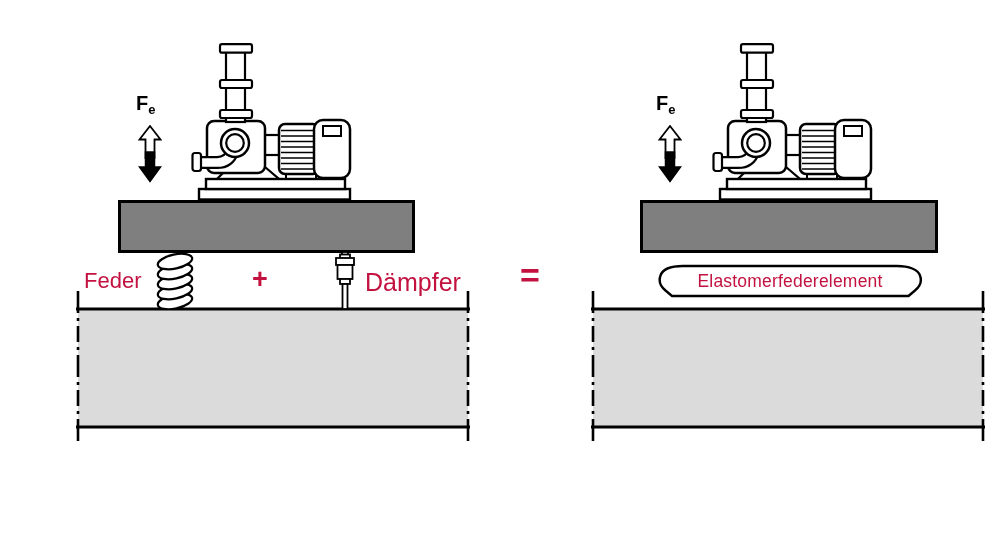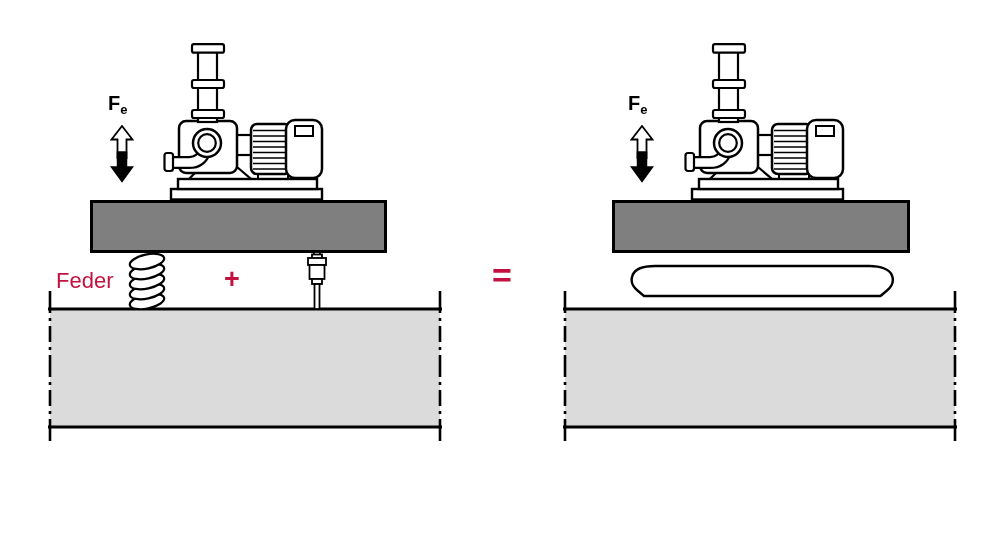--- a/index.html
+++ b/index.html
@@ -5,21 +5,21 @@
   :root{
     --red:#C3123F;
     --block-gray:#7F7F7F;
     --ground-gray:#DBDBDB;
     --ink:#000000;
     --bg:#FFFFFF;
   }
   *{margin:0;padding:0;box-sizing:border-box;}
   html,body{width:996px;height:540px;background:var(--bg);overflow:hidden;
     font-family:"Liberation Sans", sans-serif;}
-  .stage{position:relative;width:944px;height:540px;background:var(--bg);}
+  .stage{position:relative;width:944px;height:540px;background:var(--bg);margin-left:28px;}
   .abs{position:absolute;}
   .machine-block{background:var(--block-gray);border:3px solid var(--ink);}
   .red-label{color:var(--red);white-space:nowrap;}
   .force-label{color:var(--ink);font-weight:bold;font-size:20px;white-space:nowrap;}
   .force-label .sub{font-size:13px;font-weight:bold;vertical-align:-4px;}
   .elastomer-text{display:flex;align-items:center;justify-content:center;
     color:var(--red);font-size:17.5px;letter-spacing:.2px;}
   svg{display:block;}
   .defs-hidden{position:absolute;width:0;height:0;overflow:hidden;}
 </style>
@@ -105,35 +105,37 @@
     </div>
 
     <svg class="abs" style="left:110px;top:125px;" width="24" height="58">
         <use href="#sym-force"></use>
       </svg>
 
     <div class="abs red-label" style="left:56px;top:268px;font-size:22px;">Feder</div>
 
     <div class="abs red-label" style="left:224px;top:264px;font-size:27px;font-weight:bold;">+</div>
 
+    <div class="abs red-label" style="left:337px;top:268px;font-size:25px;">Dämpfer</div>
   </div>
 
   <div class="abs red-label" style="left:492px;top:256px;font-size:34px;font-weight:bold;">=</div>
 
   <div class="abs" style="left:498px;top:0;width:498px;height:540px;">
 
     <svg class="abs" style="left:53px;top:288px;" width="418" height="158">
         <use href="#sym-foundation"></use>
       </svg>
 
     <div class="abs machine-block" style="left:114px;top:200px;width:298px;height:53px;"></div>
 
     <svg class="abs" style="left:131px;top:264px;" width="266" height="34" viewBox="0 0 266 34">
       <path d="M 26 2 H 240 C 252 2 261 5.5 263 11.5 C 265 17 263 22.5 258 26.5 L 251.5 32 H 15 L 8.5 26.5 C 3.5 22.5 1.5 17 3.5 11.5 C 5.5 5.5 14 2 26 2 Z" fill="#fff" stroke="#000" stroke-width="2.4"></path>
     </svg>
+    <div class="abs elastomer-text" style="left:131px;top:264px;width:266px;height:34px;">Elastomerfederelement</div>
 
     <svg class="abs" style="left:186px;top:43px;" width="166" height="158">
         <use href="#sym-pump"></use>
       </svg>
 
     <div class="abs force-label" style="left:130px;top:92px;">
       <span>F</span><span class="sub">e</span>
     </div>
 
     <svg class="abs" style="left:132px;top:125px;" width="24" height="58">

